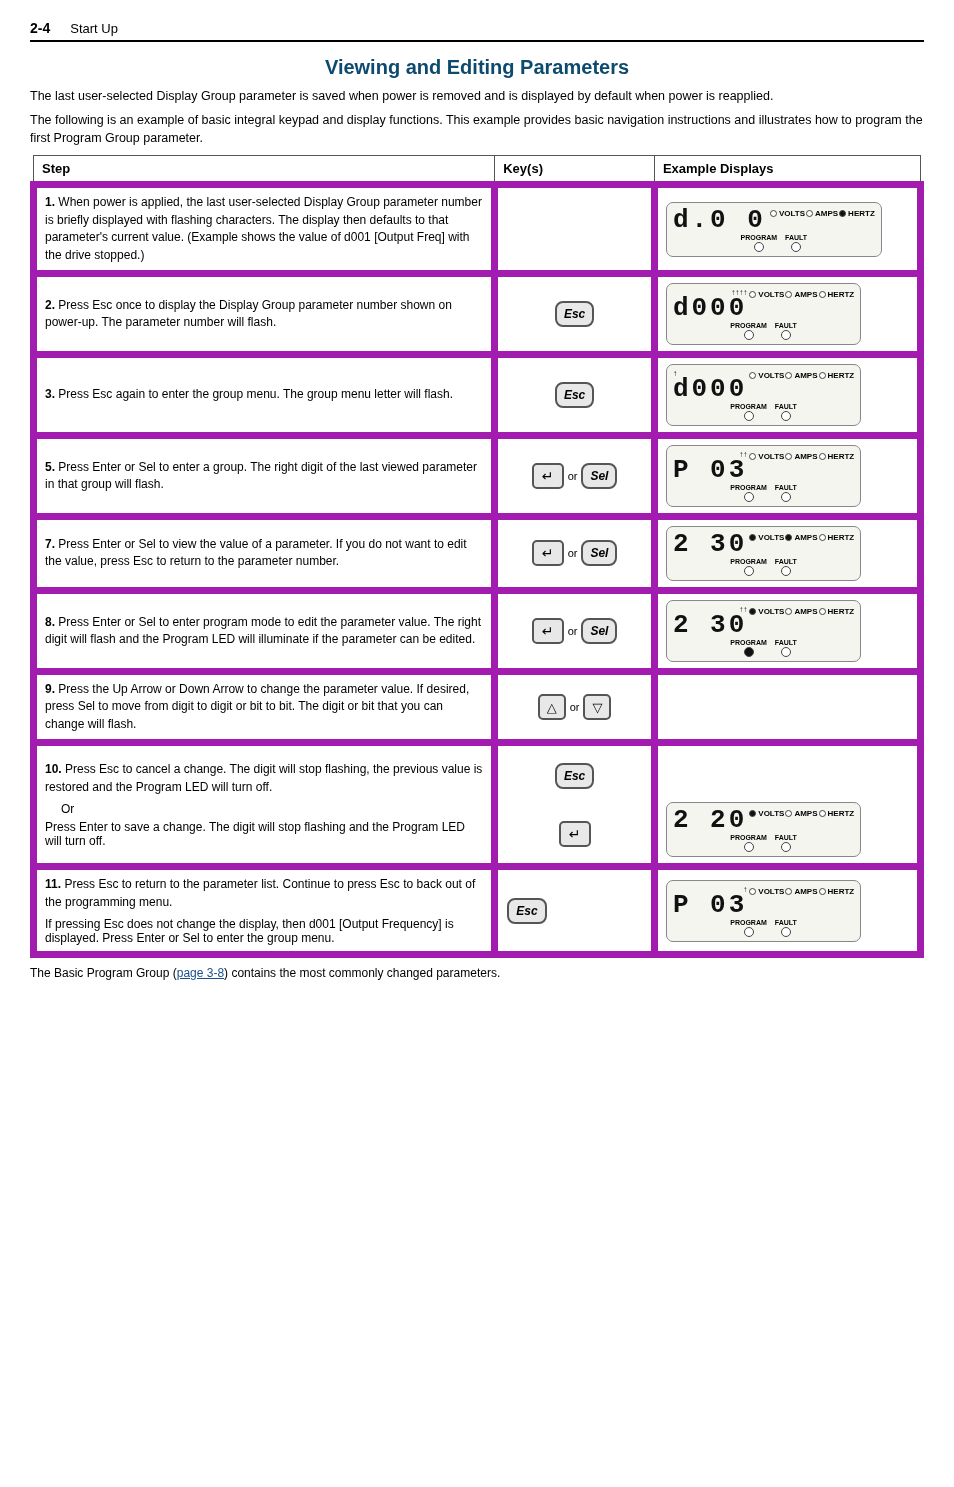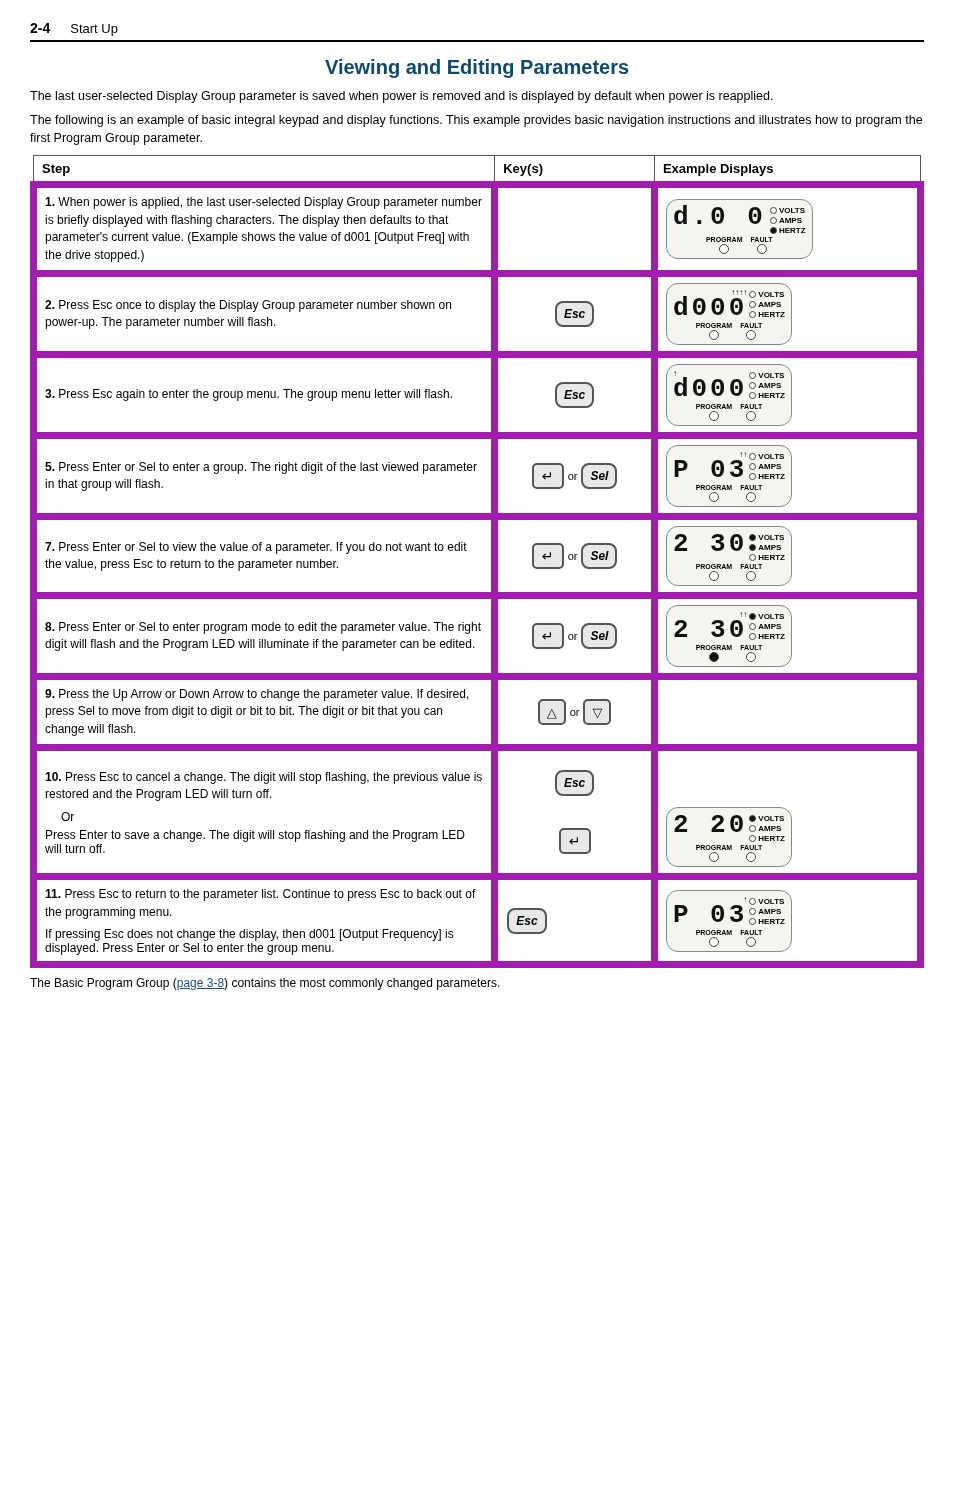--- a/index.html
+++ b/index.html
@@ -144,21 +144,21 @@
     }
     .circle-led-filled {
       width: 10px;
       height: 10px;
       border-radius: 50%;
       border: 1.5px solid #444;
       background: #111;
     }
     .display-wrapper {
       border: 1.5px solid #888;
-      border-radius: 12px;
+      border-radius: 7px;
       padding: 4px 6px;
       background: #f5f5f0;
       display: inline-flex;
       flex-direction: column;
       align-items: center;
     }
     .display-top {
       display: flex;
       align-items: flex-start;
       gap: 4px;
@@ -170,21 +170,21 @@
     .seg-digits {
       font-family: 'Courier New', monospace;
       font-size: 26px;
       font-weight: bold;
       letter-spacing: 3px;
       color: #111;
       line-height: 1;
     }
     .vah-block {
       display: flex;
-      flex-direction: column;
+      flex-direction: row;
       gap: 1px;
       font-size: 8px;
       font-weight: bold;
       margin-top: 2px;
     }
     .vah-row {
       display: flex;
       align-items: center;
       gap: 2px;
     }

